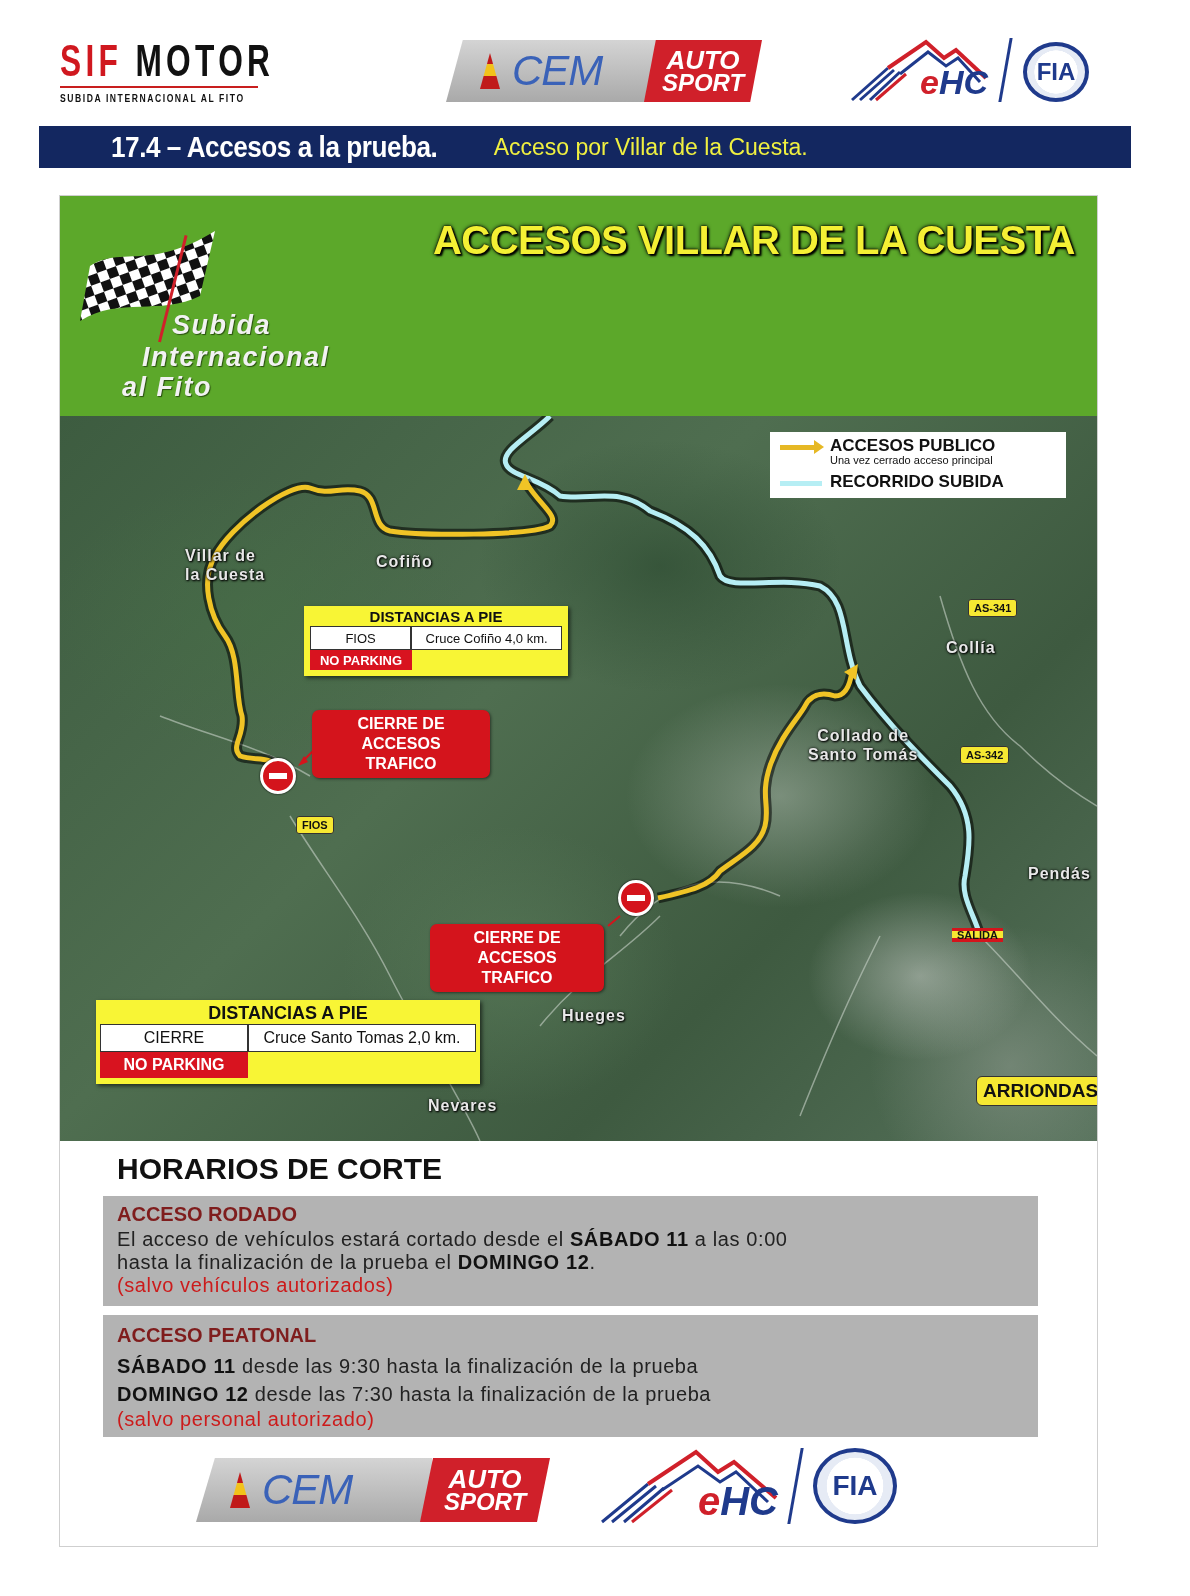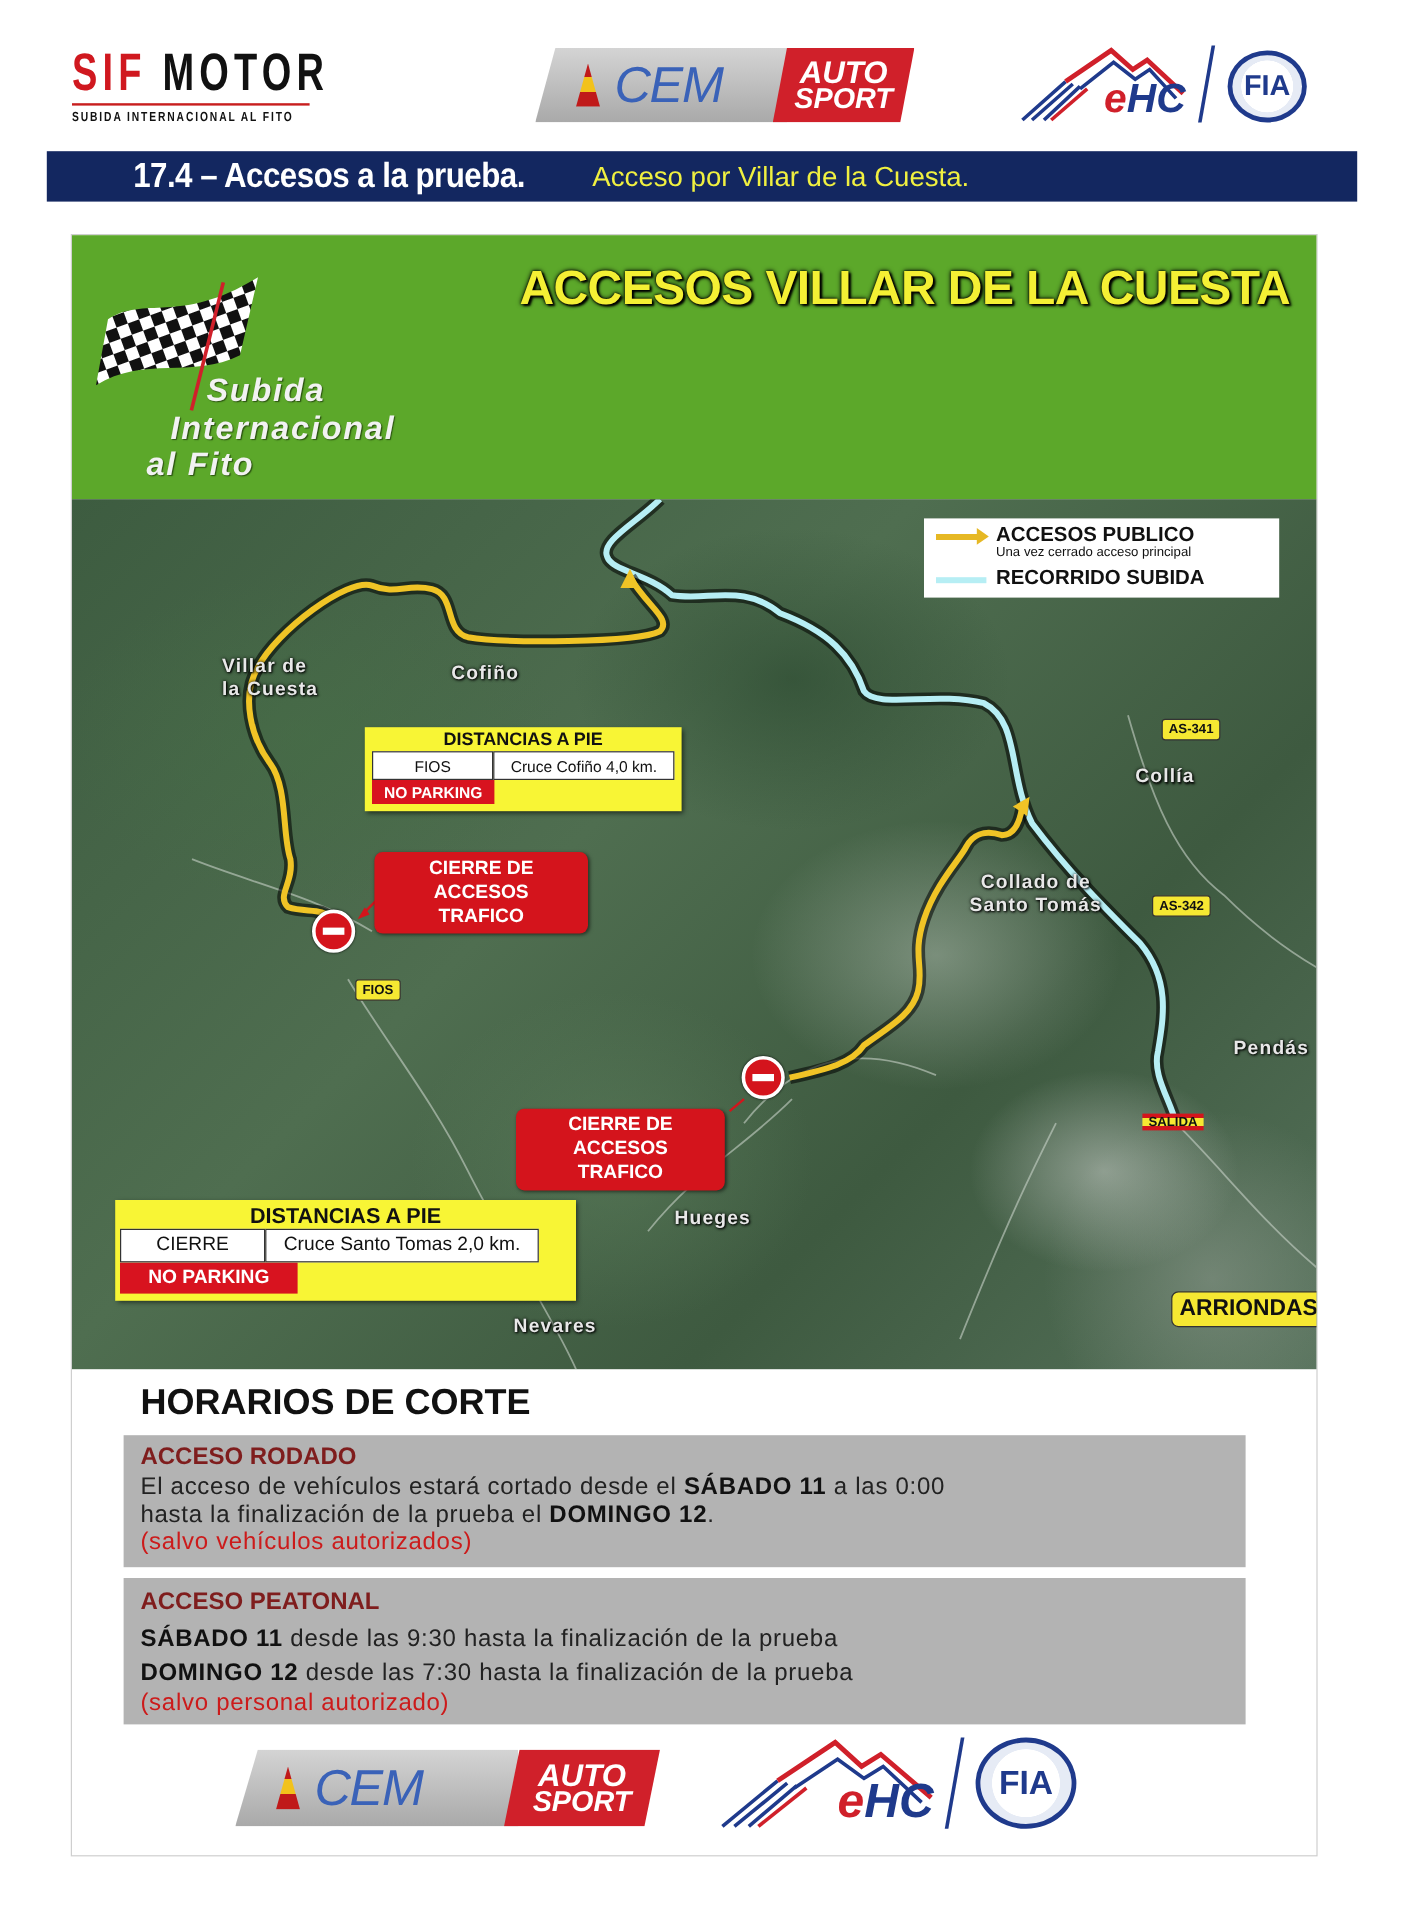--- a/index.html
+++ b/index.html
@@ -209,21 +209,21 @@
     <div class="dist-row">
       <div class="dist-cell" style="width:102px; height:24px; font-size:13px;">FIOS</div>
       <div class="dist-cell" style="width:152px; height:24px; font-size:13px;">Cruce Cofiño 4,0 km.</div>
     </div>
     <div class="np" style="width:102px; height:20px; font-size:13px;">NO PARKING</div>
   </div>
 
   <div class="dist-box" style="left:36px; top:584px; width:384px; height:84px; padding:2px 4px;">
     <div class="dist-title" style="font-size:18px; line-height:22px;">DISTANCIAS A PIE</div>
     <div class="dist-row">
-      <div class="dist-cell" style="width:121px; height:28px; font-size:16px;">CIERRE</div>
+      <div class="dist-cell" style="width:148px; height:28px; font-size:16px;">CIERRE</div>
       <div class="dist-cell" style="width:228px; height:28px; font-size:16px;">Cruce Santo Tomas 2,0 km.</div>
     </div>
     <div class="np" style="width:148px; height:26px; font-size:16px;">NO PARKING</div>
   </div>
 
   <div class="abs legend" style="left:710px; top:16px;">
     <div class="abs arrow"></div>
     <div class="abs l1">ACCESOS PUBLICO</div>
     <div class="abs l1s">Una vez cerrado acceso principal</div>
     <div class="abs cyan"></div>

